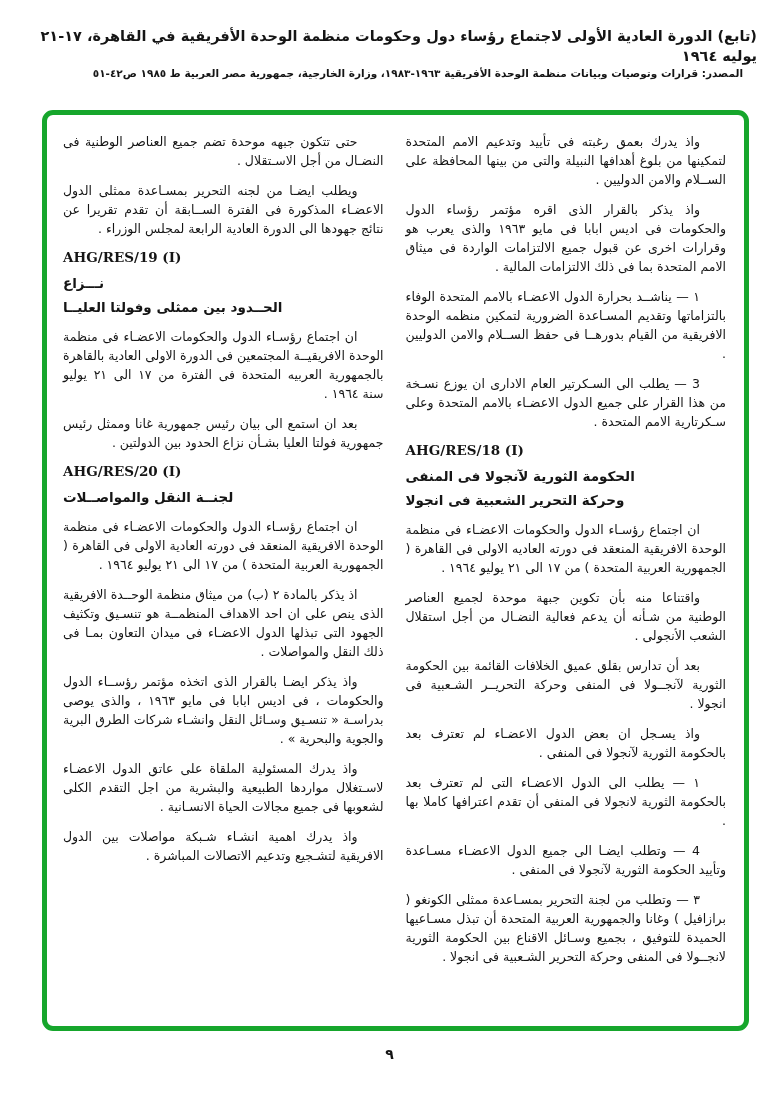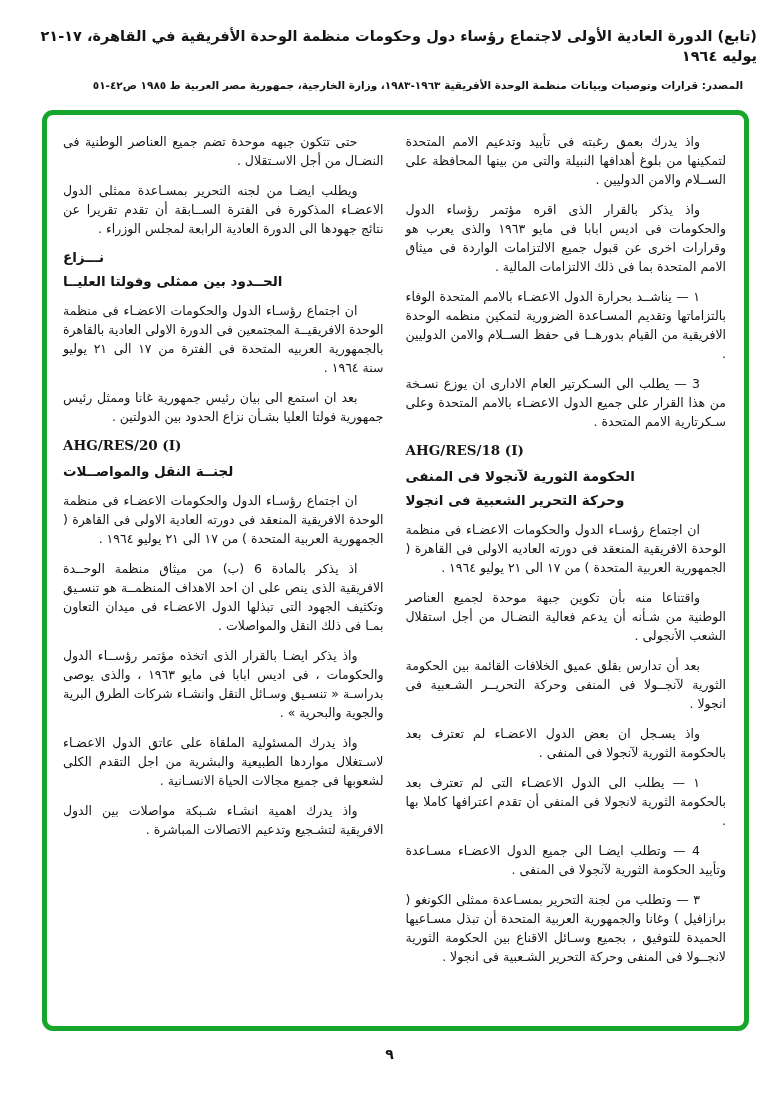--- a/index.html
+++ b/index.html
@@ -23,21 +23,21 @@
   }
   .page-header .h-line1 {
     font-size: 14.5px;
     font-weight: 700;
     letter-spacing: 0px;
     line-height: 1.4;
   }
   .page-header .h-line2 {
     font-size: 10.5px;
     font-weight: 700;
-    margin-top: 12px;
+    margin-top: 0;
     margin-left: 20px;
     padding-right: 14px;
   }
   
   .content-frame {
     position: absolute;
     left: 42px;
     top: 110px;
     width: 707px;
     height: 921px;
@@ -119,32 +119,33 @@
         <p class="para">واقتناعا منه بأن تكوين جبهة موحدة لجميع العناصر الوطنية من شـأنه أن يدعم فعالية النضـال من أجل استقلال الشعب الأنجولى .</p>
         <p class="para">بعد أن تدارس بقلق عميق الخلافات القائمة بين الحكومة الثورية لآنجــولا فى المنفى وحركة التحريــر الشـعبية فى انجولا .</p>
         <p class="para">واذ يسـجل ان بعض الدول الاعضـاء لم تعترف بعد بالحكومة الثورية لآنجولا فى المنفى .</p>
         <p class="para">١ — يطلب الى الدول الاعضـاء التى لم تعترف بعد بالحكومة الثورية لانجولا فى المنفى أن تقدم اعترافها كاملا بها .</p>
         <p class="para">4 — وتطلب ايضـا الى جميع الدول الاعضـاء مسـاعدة وتأييد الحكومة الثورية لآنجولا فى المنفى .</p>
         <p class="para">٣ — وتطلب من لجنة التحرير بمسـاعدة ممثلى الكونغو ( برازافيل ) وغانا والجمهورية العربية المتحدة أن تبذل مسـاعيها الحميدة للتوفيق ، بجميع وسـائل الاقناع بين الحكومة الثورية لانجــولا فى المنفى وحركة التحرير الشـعبية فى انجولا .</p>
       </div>
     <div class="column" id="col-left">
         <p class="para">حتى تتكون جبهه موحدة تضم جميع العناصر الوطنية فى النضـال من أجل الاسـتقلال .</p>
         <p class="para">ويطلب ايضـا من لجنه التحرير بمسـاعدة ممثلى الدول الاعضـاء المذكورة فى الفترة الســابقة أن تقدم تقريرا عن نتائج جهودها الى الدورة العادية الرابعة لمجلس الوزراء .</p>
+        <p class="res-code">AHG/RES/19 (I)</p>
         <div class="heading">
           <div class="h-row">نـــزاع</div>
           <div class="h-row">الحــدود بين ممثلى وفولتا العليــا</div>
         </div>
         <p class="para">ان اجتماع رؤسـاء الدول والحكومات الاعضـاء فى منظمة الوحدة الافريقيــة المجتمعين فى الدورة الاولى العادية بالقاهرة بالجمهورية العربيه المتحدة فى الفترة من ١٧ الى ٢١ يوليو سنة ١٩٦٤ .</p>
         <p class="para">بعد ان استمع الى بيان رئيس جمهورية غانا وممثل رئيس جمهورية فولتا العليا بشـأن نزاع الحدود بين الدولتين .</p>
         <p class="res-code">AHG/RES/20 (I)</p>
         <div class="heading">
           <div class="h-row">لجنــة النقل والمواصــلات</div>
         </div>
         <p class="para">ان اجتماع رؤسـاء الدول والحكومات الاعضـاء فى منظمة الوحدة الافريقية المنعقد فى دورته العادية الاولى فى القاهرة ( الجمهورية العربية المتحدة ) من ١٧ الى ٢١ يوليو ١٩٦٤ .</p>
-        <p class="para">اذ يذكر بالمادة 6 (ب) من ميثاق منظمة الوحــدة الافريقية الذى ينص على ان احد الاهداف المنظمــة هو تنسـيق وتكثيف الجهود التى تبذلها الدول الاعضـاء فى ميدان التعاون بمـا فى ذلك النقل والمواصلات .</p>
+        <p class="para">اذ يذكر بالمادة ٢ (ب) من ميثاق منظمة الوحــدة الافريقية الذى ينص على ان احد الاهداف المنظمــة هو تنسـيق وتكثيف الجهود التى تبذلها الدول الاعضـاء فى ميدان التعاون بمـا فى ذلك النقل والمواصلات .</p>
         <p class="para">واذ يذكر ايضـا بالقرار الذى اتخذه مؤتمر رؤســاء الدول والحكومات ، فى اديس ابابا فى مايو ١٩٦٣ ، والذى يوصى بدراسـة « تنسـيق وسـائل النقل وانشـاء شركات الطرق البرية والجوية والبحرية » .</p>
         <p class="para">واذ يدرك المسئولية الملقاة على عاتق الدول الاعضـاء لاسـتغلال مواردها الطبيعية والبشرية من اجل التقدم الكلى لشعوبها فى جميع مجالات الحياة الانسـانية .</p>
         <p class="para">واذ يدرك اهمية انشـاء شـبكة مواصلات بين الدول الافريقية لتشـجيع وتدعيم الاتصالات المباشرة .</p>
       </div>
   </div>
 </section>
 
 <footer class="page-footer">
   <span>٩</span>
 </footer>

